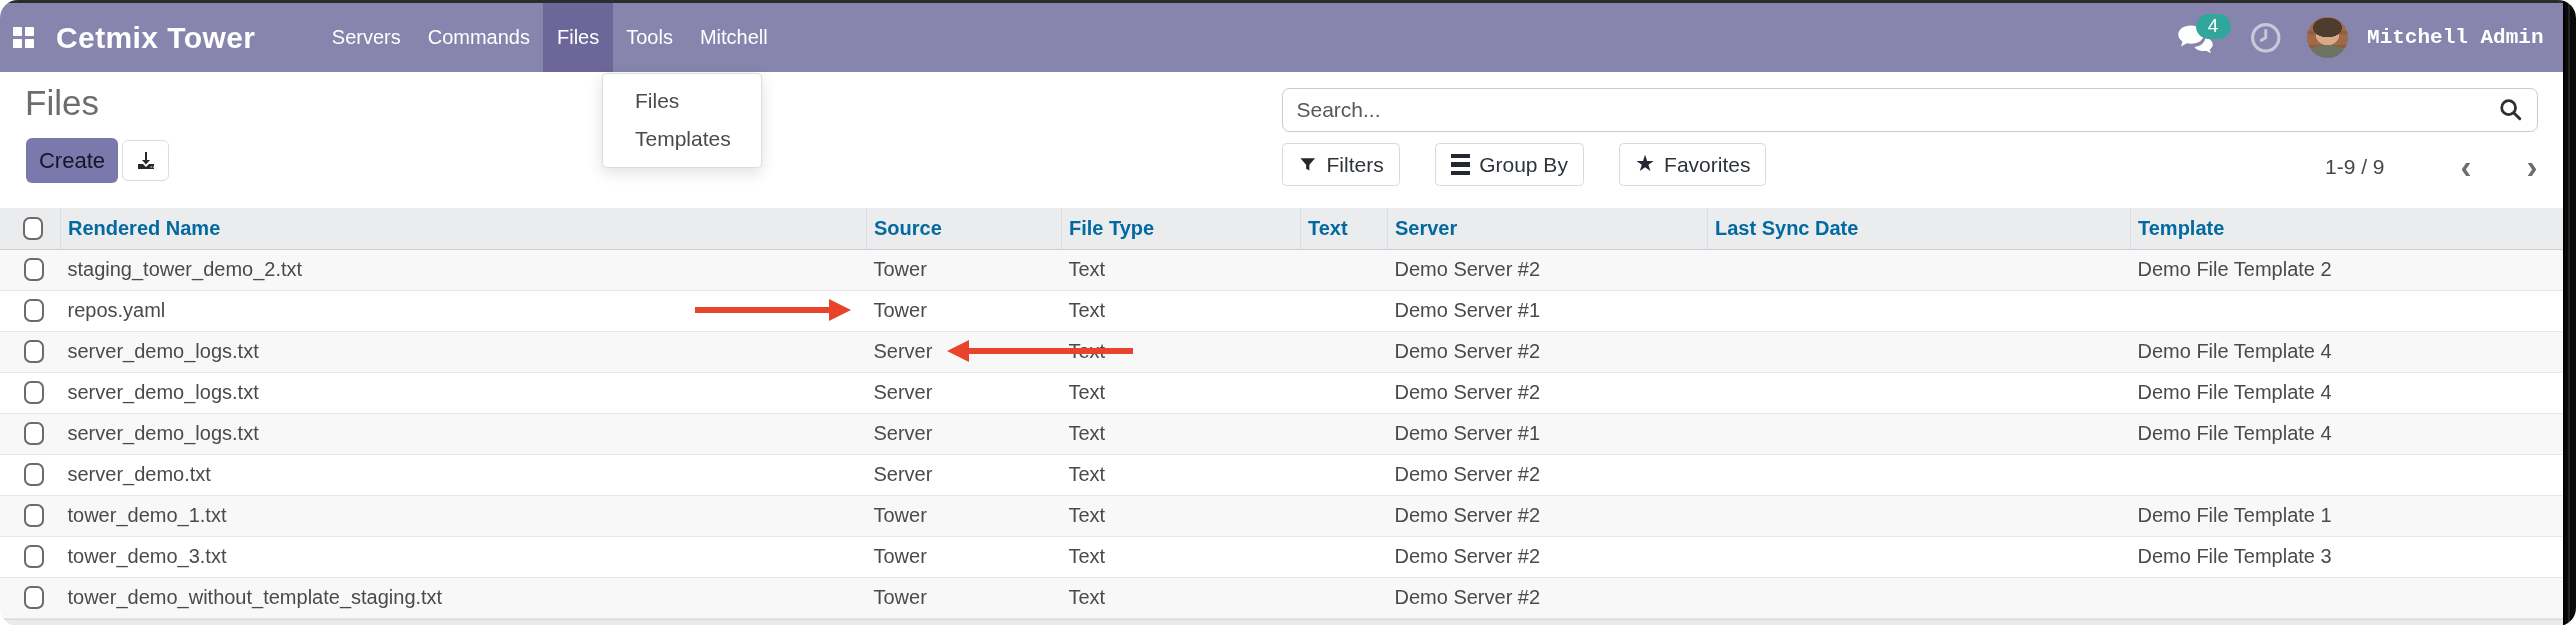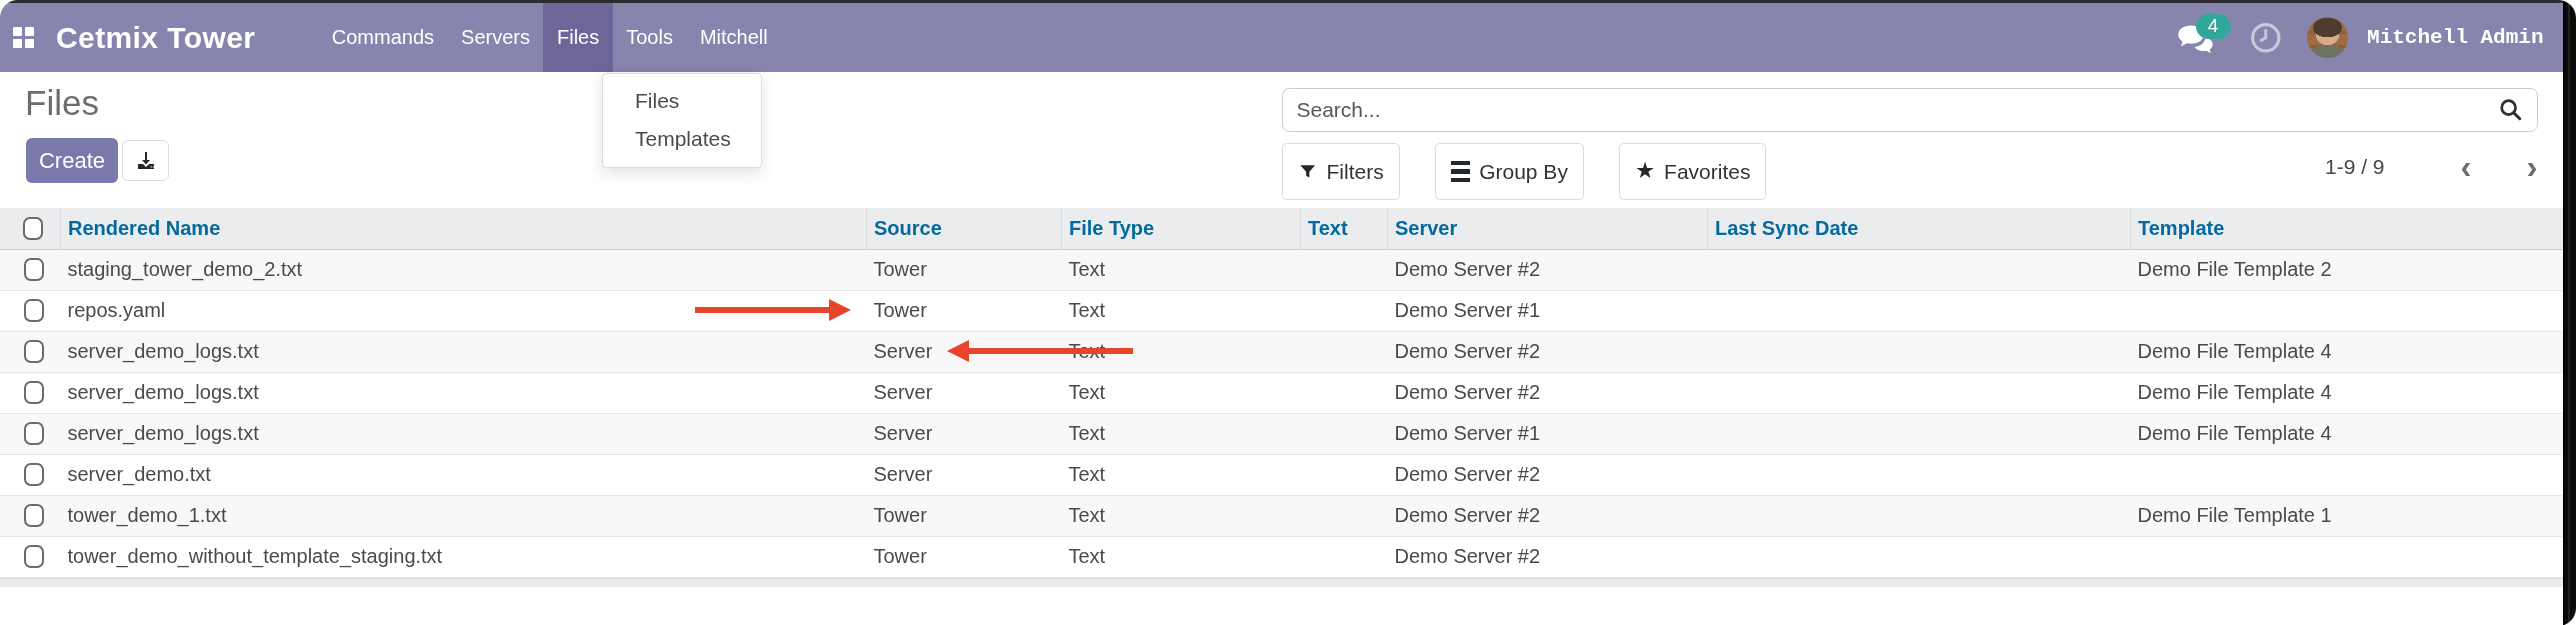--- a/index.html
+++ b/index.html
@@ -33,30 +33,30 @@
     background:
       radial-gradient(ellipse 36% 24% at 50% 26%, #4e3d2c 97%, rgba(0,0,0,0) 100%),
       radial-gradient(ellipse 29% 25% at 50% 44%, #d7ab85 97%, rgba(0,0,0,0) 100%),
       radial-gradient(ellipse 48% 26% at 50% 94%, #6e7263 97%, rgba(0,0,0,0) 100%),
       repeating-linear-gradient(0deg,#a06a47 0 10.5px,#8d5e42 10.5px 13.5px);}
   .user-name{font-size:21px;font-weight:700;margin-left:-6px;white-space:nowrap;font-family:Liberation Mono, monospace;}
   
   .control-panel{position:relative;height:136px;background:#fff;}
   .page-title{position:absolute;left:25px;top:10.5px;font-size:35px;color:#6d6d6d;}
   .create-btn{position:absolute;left:26px;top:66px;width:92px;height:45px;border:none;border-radius:6px;
-    background:var(--primary-button);color:#ffffff;font-size:22px;cursor:pointer;}
+    background:var(--primary-button);color:#0f172a;font-size:22px;cursor:pointer;}
   .import-btn{position:absolute;left:122px;top:68px;width:47px;height:41px;border:1.5px solid #dcdcdc;border-radius:6px;
     background:#fff;display:flex;align-items:center;justify-content:center;cursor:pointer;}
   .search-box{position:absolute;left:1282px;top:15.8px;width:1256px;height:44px;border:1.5px solid #c9cacd;border-radius:7.5px;
     background:#fff;display:flex;align-items:center;}
   .search-box input{flex:1;border:none;outline:none;font-size:21px;color:#be185d;padding:0 13.5px;background:transparent;}
   .search-box input::placeholder{color:#55585c;opacity:1;}
   .search-icon{margin-right:13.5px;cursor:pointer;display:flex;}
   .ctrl-row{position:absolute;left:1282px;top:71px;display:flex;}
-  .ctrl-btn{height:57px;border:1.5px solid #d9d9d9;border-radius:4.5px;background:#fff;display:flex;align-items:center;
+  .ctrl-btn{height:43px;border:1.5px solid #d9d9d9;border-radius:4.5px;background:#fff;display:flex;align-items:center;
     padding:16px 15px;font-size:21px;color:#2e343a;cursor:pointer;margin-right:35px;white-space:nowrap;}
   .ctrl-btn .ico{margin-right:9px;display:flex;align-items:center;}
   .bars{display:flex;flex-direction:column;gap:3.8px;}
   .bars span{width:19.5px;height:4.5px;background:#23282e;}
   .star{font-size:22.5px;line-height:1;color:#23282e;}
   .pager{position:absolute;right:16.5px;top:71px;height:47px;display:flex;align-items:center;gap:37px;}
   .pager-range{font-size:21px;color:#474747;margin-right:30px;}
   .pager-btn{font-size:33px;color:#6d6d6d;cursor:pointer;line-height:1;padding:0 9px;font-weight:700;}
   
   .dropdown{position:absolute;left:602px;top:73px;width:160px;height:95px;background:#fff;border:0.8px solid #dcdcdc;
@@ -97,22 +97,22 @@
       <div class="apps-btn">
         <div class="apps-grid">
             <span></span>
             <span></span>
             <span></span>
             <span></span>
           </div>
       </div>
       <div class="brand">Cetmix Tower</div>
       <div class="nav-menu">
+        <div class="nav-item">Servers</div>
         <div class="nav-item">Commands</div>
-        <div class="nav-item">Servers</div>
         <div class="nav-item active">Files</div>
         <div class="nav-item">Tools</div>
         <div class="nav-item">Mitchell</div>
       </div>
       <div class="systray">
         <div class="msg-wrap">
           <svg width="39" height="33" viewBox="0 0 26 22">
             <path fill="#fff" d="M10 1C5 1 1.5 3.6 1.5 7c0 1.9 1.1 3.5 2.8 4.6L3.4 15l3.8-2.2c.9.2 1.8.3 2.8.3 5 0 8.5-2.6 8.5-6S15 1 10 1z"></path>
             <path fill="#fff" d="M19.5 9.2c2.9.5 5 2.3 5 4.5 0 1.3-.8 2.5-2 3.3l.7 2.5-3-1.7c-.6.1-1.3.2-2 .2-2.6 0-4.9-1.1-5.9-2.7 3.9-.3 7-2.6 7.2-6.1z"></path>
           </svg>
@@ -284,20 +284,32 @@
     <td>Text</td>
     <td></td>
     <td>Demo Server #2</td>
     <td></td>
     <td>Demo File Template 1</td>
   </tr>
           <tr>
     <td>
               <div class="cb"></div>
             </td>
+    <td>tower_demo_3.txt</td>
+    <td>Tower</td>
+    <td>Text</td>
+    <td></td>
+    <td>Demo Server #2</td>
+    <td></td>
+    <td>Demo File Template 3</td>
+  </tr>
+          <tr>
+    <td>
+              <div class="cb"></div>
+            </td>
     <td>tower_demo_without_template_staging.txt</td>
     <td>Tower</td>
     <td>Text</td>
     <td></td>
     <td>Demo Server #2</td>
     <td></td>
     <td></td>
   </tr>
         </tbody>
     </table>

